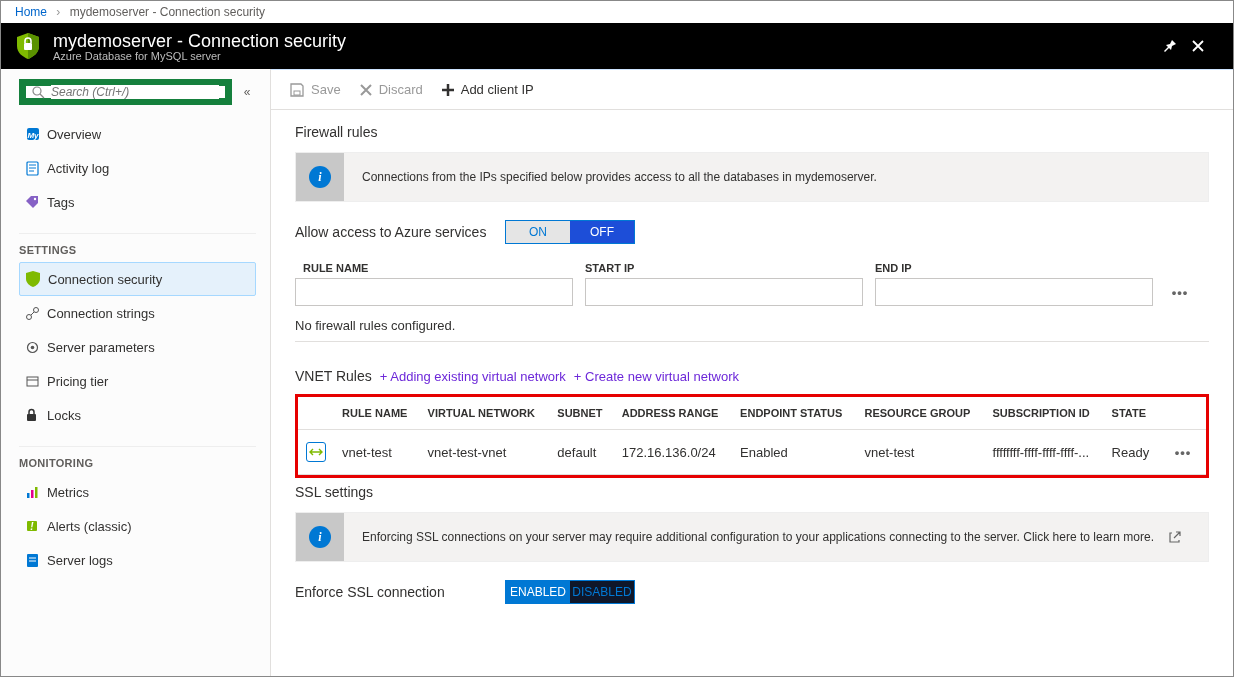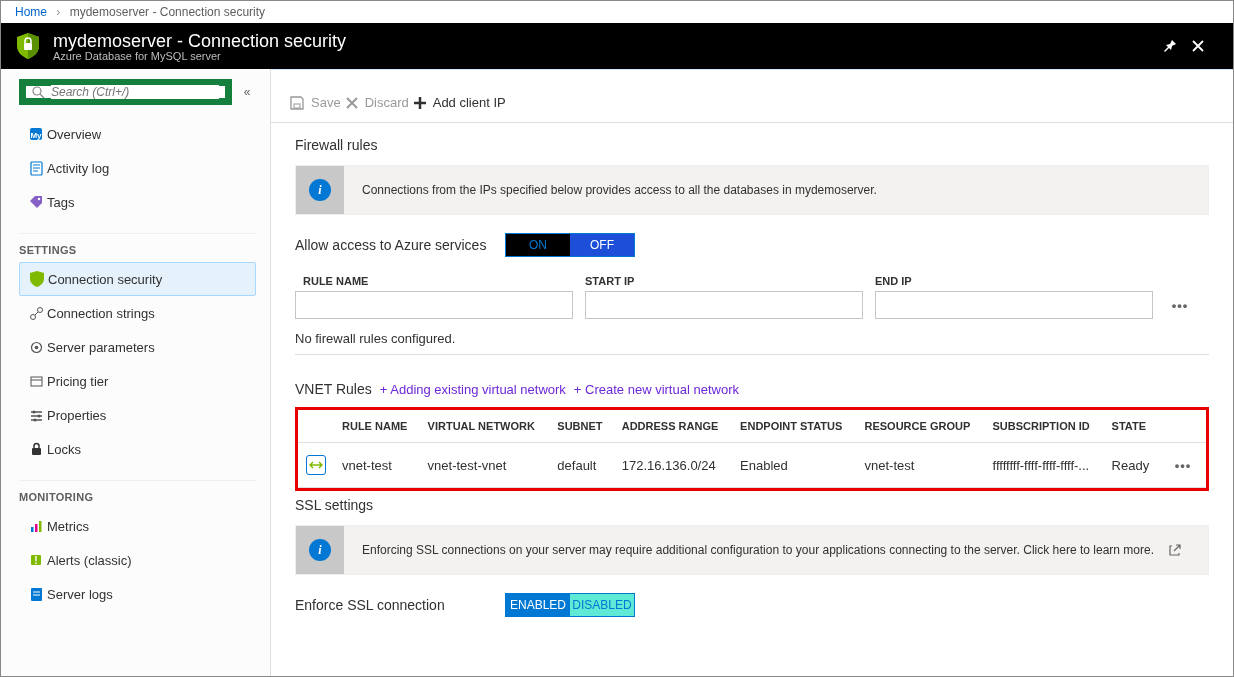--- a/index.html
+++ b/index.html
@@ -22,49 +22,49 @@
 .layout { display: flex; height: calc(677px - 22px - 46px - 2px); }
 
 
 .sidebar { width: 270px; border-right: 1px solid #e1dfdd; padding: 10px 14px 10px 18px; overflow:auto; position:relative; background:#fcfcfc;}
 .search-row { display:flex; align-items:center; margin-bottom:8px;}
 .search-box { flex:1; border: 7px solid #15803d; height: 26px; display: flex; align-items: center; padding: 0 6px; color: #605e5c; background:#fff;}
 .search-box input { border: none; outline: none; flex: 1; font-style: italic; color: #605e5c; font-size:12px;}
 .collapse-caret { width:18px; text-align:center; color:#605e5c; cursor:pointer; font-size:12px; margin-left:6px;}
 .nav-item { display: flex; align-items: center; height: 34px; padding: 0 6px; cursor: pointer; border-radius:2px;}
 .nav-item.selected { background: #e5f1fb; border:1px solid #a6d8ff; }
-.nav-item .ni-icon { width: 22px; display:flex; align-items:center; justify-content:center;}
+.nav-item .ni-icon { width: 22px; display:flex; align-items:center; justify-content:flex-start;font-style:italic;}
 .nav-item .ni-label { font-size: 13px; color:#323130;}
 .nav-group { font-size: 11px; color: #605e5c; font-weight: 700; margin: 14px 0 6px 0; letter-spacing: .3px; border-top:1px solid #eee; padding-top:10px;}
 .nav-block { border-top:1px solid #eee; margin-top:6px; padding-top:4px;}
 
 
 .main { flex: 1; display:flex; flex-direction:column; overflow:hidden; border-top:1px solid #cfe5ff;}
-.toolbar { height: 40px; border-bottom: 1px solid #e1dfdd; display: flex; align-items: center; padding: 0 18px; gap: 4px; margin-top: 13px; }
+.toolbar { height: 40px; border-bottom: 1px solid #e1dfdd; display: flex; align-items: center; padding: 0 18px; gap: 18px; }
 .tool-btn { display: flex; align-items: center; gap: 6px; color: #999; cursor: pointer; font-size:13px;}
 .tool-btn.dark { color:#323130; }
 .tool-btn .ti { font-size:16px; line-height:1; }
 
 .content { padding: 14px 24px 24px 24px; overflow:auto; flex:1;}
 .section-title { font-size: 14px; color: #323130; margin: 0 0 12px 0; }
 
 .info-banner { background: #f3f2f1; display: flex; align-items: center; padding: 0; font-size: 12px; color: #323130; margin-bottom: 18px; border:1px solid #eee;}
 .info-banner .info-icon { width: 48px; height:48px; background:#c8c8c8; display:flex; align-items:center; justify-content:center; margin-right:18px;}
 .info-banner .info-icon .ci { width:22px; height:22px; border-radius:50%; background:#0078d4; color:#fff; display:flex; align-items:center; justify-content:center; font-weight:bold; font-family:Georgia,serif; font-style:italic;}
 .info-banner .msg { flex:1; padding:12px 12px 12px 0;}
 .info-banner .ext { width:40px; text-align:center; color:#666; cursor:pointer;}
 
 .row { display: flex; align-items: center; margin-bottom: 14px; }
 .row .lbl { width: 210px; font-size: 14px; }
 .toggle-group { display: flex; border: 1px solid #0078d4; height: 24px; font-size: 12px; }
 .toggle-group .tg { width: 64px; text-align: center; line-height: 22px; cursor: pointer; }
-.toggle-group .tg.on { background: #000000; color: #0078d4; }
+.toggle-group .tg.on { background: #e5e5e5; color: #0078d4; }
 .toggle-group .tg.off { background: #1d4ed8; color: #fff; }
 .toggle-group.enabled .tg.on { background:#0078d4; color:#fff;}
-.toggle-group.enabled .tg.off { background:#5eead4; color:#0078d4;}
+.toggle-group.enabled .tg.off { background:#0f172a; color:#0078d4;}
 
 .fw-table { margin: 6px 0 2px 0; }
 .fw-head { display:flex; font-size:11px; font-weight:600; color:#323130; padding: 4px 0;}
 .fw-head .c1 { width:290px; padding-left:8px;}
 .fw-head .c2 { width:290px;}
 .fw-head .c3 { width:290px;}
 .fw-inputs { display:flex; gap:12px; align-items:center; margin-bottom:8px;}
 .fw-inputs input { height:28px; border:1px solid #c8c6c4; padding:0 6px; font-size:13px; }
 .fw-inputs .c1 { width:278px;}
 .fw-inputs .c2 { width:278px;}
@@ -198,33 +198,20 @@
       <span class="ni-label">Server parameters</span>
     </div>
     <div class="nav-item">
       <span class="ni-icon">
           <svg width="15" height="15" viewBox="0 0 15 15">
             <rect x="2" y="3" width="11" height="9" stroke="#555" fill="none"></rect>
             <line x1="2" y1="6" x2="13" y2="6" stroke="#555"></line>
           </svg>
         </span>
       <span class="ni-label">Pricing tier</span>
-    </div>
-    <div class="nav-item">
-      <span class="ni-icon">
-          <svg width="15" height="15" viewBox="0 0 15 15">
-            <line x1="2" y1="4" x2="13" y2="4" stroke="#555" stroke-width="1.5"></line>
-            <line x1="2" y1="8" x2="13" y2="8" stroke="#555" stroke-width="1.5"></line>
-            <line x1="2" y1="12" x2="13" y2="12" stroke="#555" stroke-width="1.5"></line>
-            <circle cx="5" cy="4" r="1.5" fill="#555"></circle>
-            <circle cx="10" cy="8" r="1.5" fill="#555"></circle>
-            <circle cx="6" cy="12" r="1.5" fill="#555"></circle>
-          </svg>
-        </span>
-      <span class="ni-label">Properties</span>
     </div>
     <div class="nav-item">
       <span class="ni-icon">
           <svg width="13" height="15" viewBox="0 0 13 15">
             <rect x="2" y="6" width="9" height="7" rx="1" fill="#333"></rect>
             <path d="M4 6 V4 a2.5 2.5 0 0 1 5 0 V6" stroke="#333" stroke-width="1.5" fill="none"></path>
           </svg>
         </span>
       <span class="ni-label">Locks</span>
     </div>

